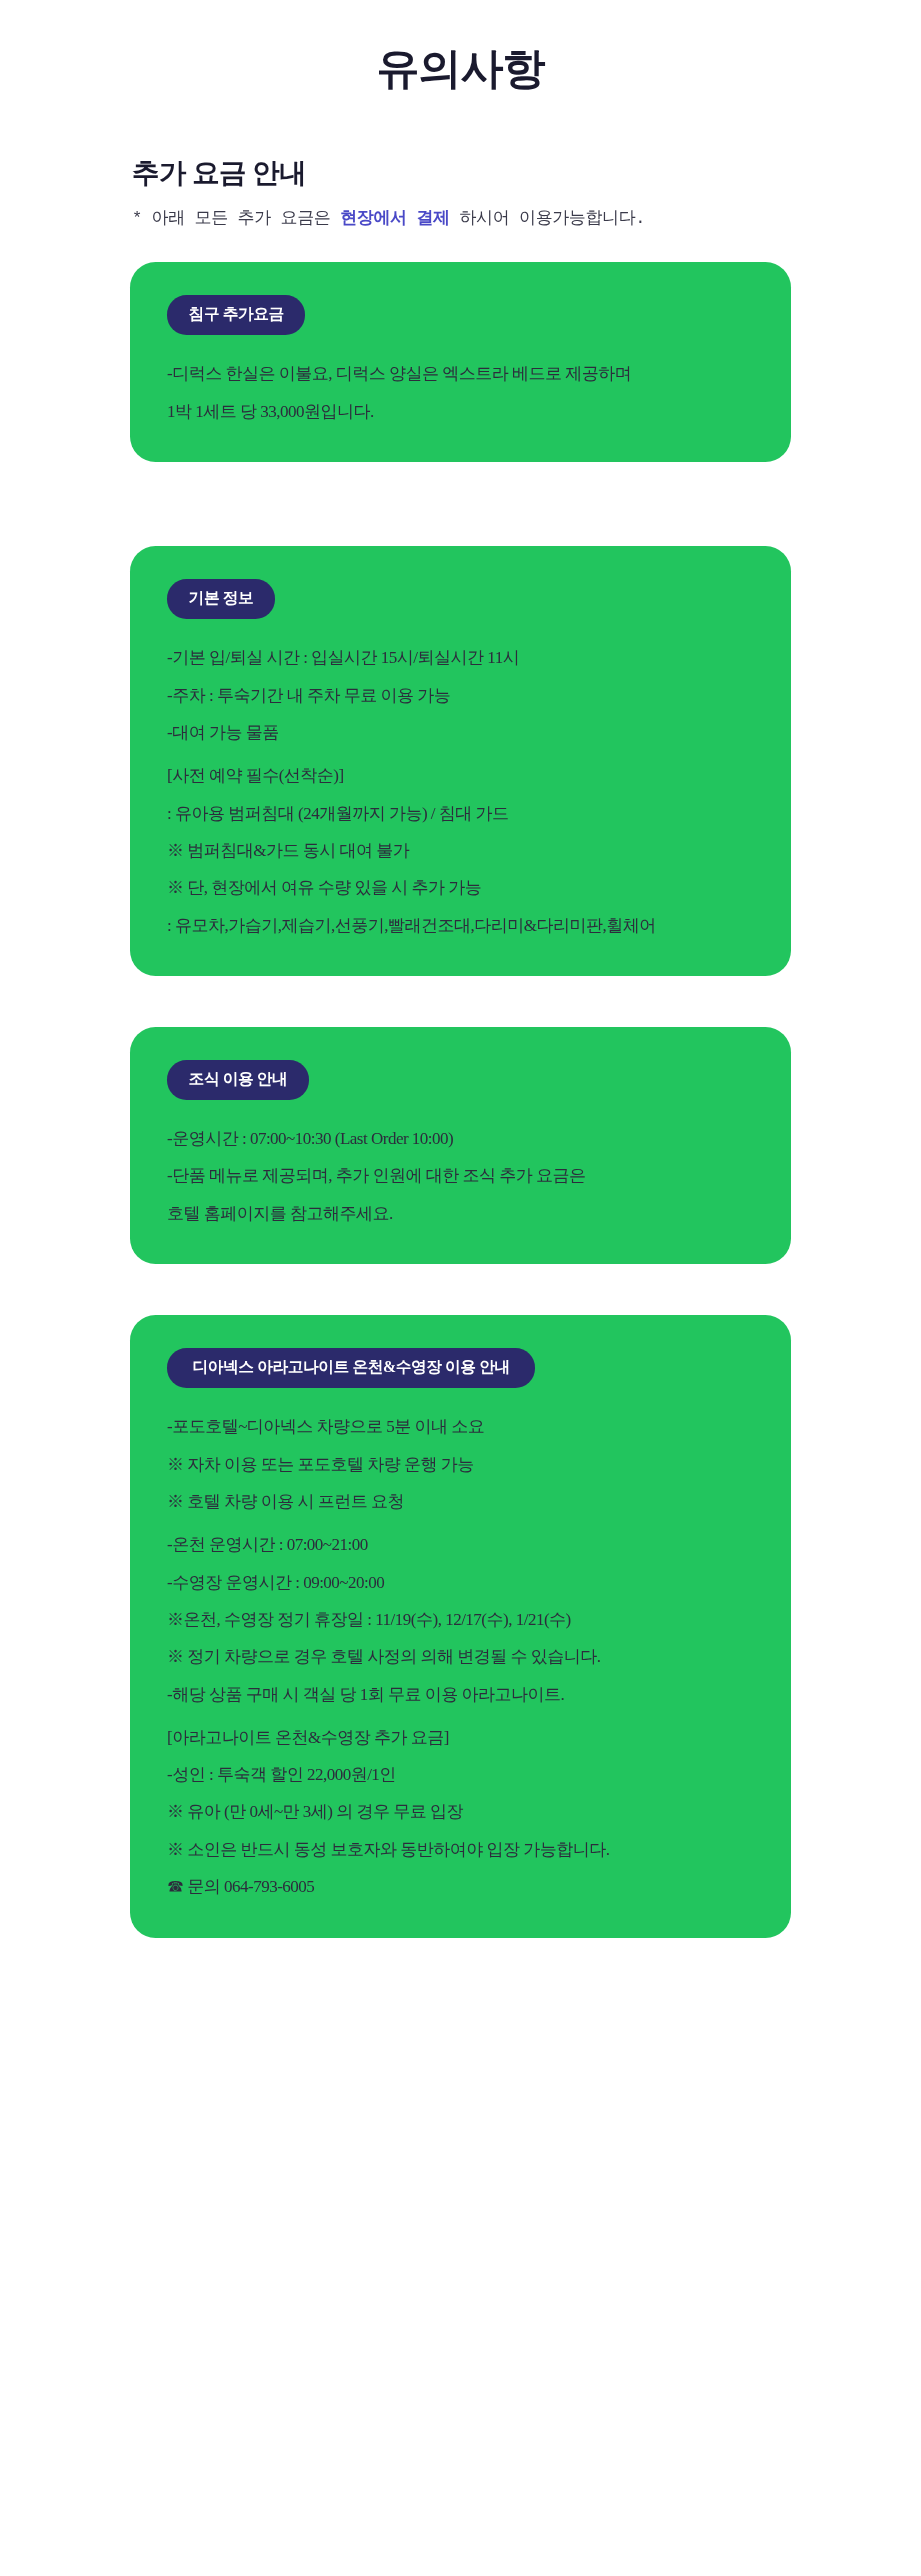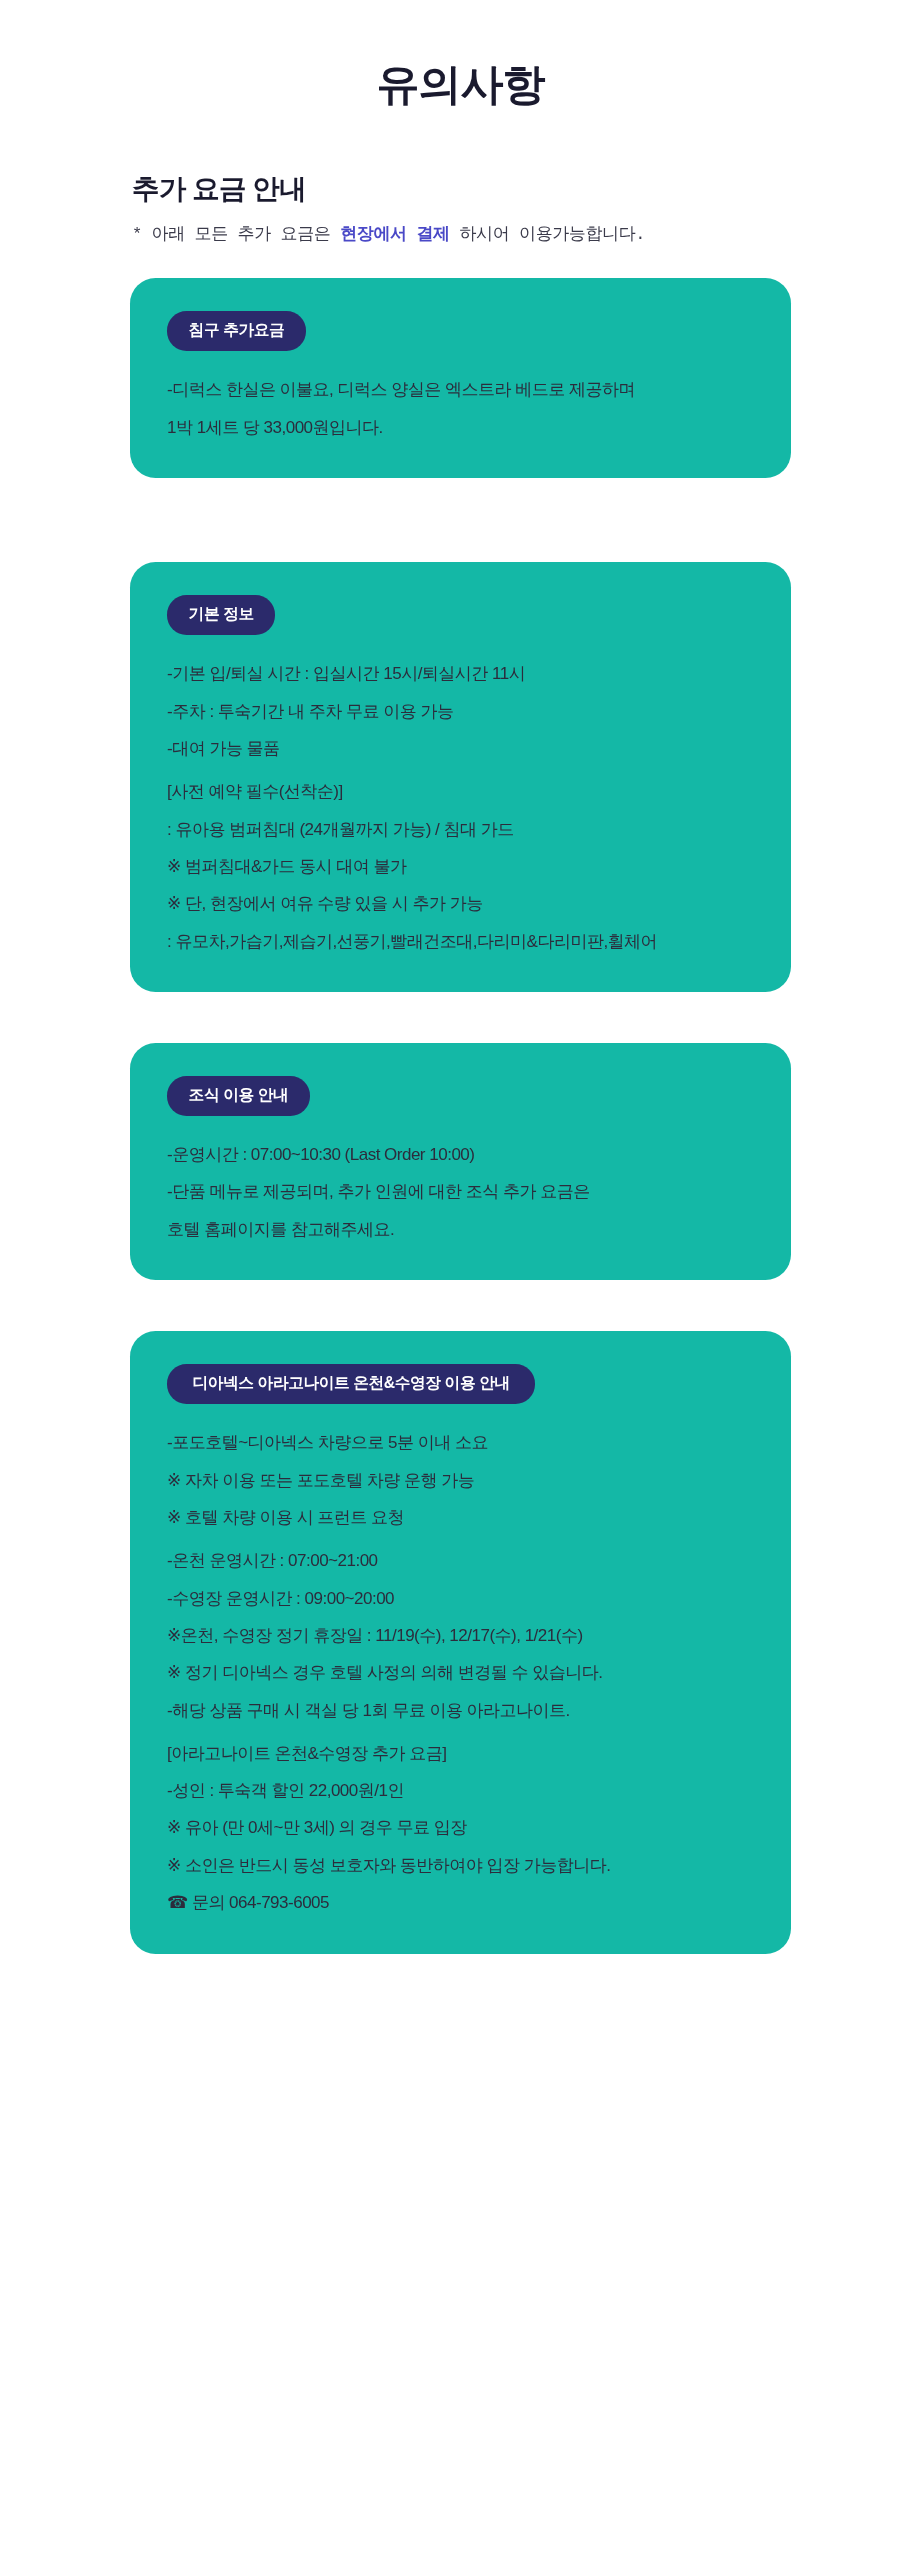--- a/index.html
+++ b/index.html
@@ -9,21 +9,21 @@
     background: #ffffff;
   }
   body {
     width: 921px;
     font-family: "Liberation Sans", "DejaVu Sans", sans-serif;
     color: #1c1c2b;
     -webkit-font-smoothing: antialiased;
   }
   .page {
     width: 779px;
-    margin: 16px auto;
+    margin: 0 auto;
     padding: 18px 59px 69px 59px;
   }
   .page-title {
     text-align: center;
     font-size: 43px;
     font-weight: 700;
     letter-spacing: -1px;
     color: #1a1a2e;
     margin: 21.6px 0 57px 0;
   }
@@ -40,24 +40,25 @@
     color: #3a3a4a;
     margin: 0 0 33px 2px;
     letter-spacing: -0.4px;
     font-family: Liberation Mono, monospace;
   }
   .notice-line .hl {
     color: #4a49c7;
     font-weight: 600;
   }
   .card {
-    background: #14b8a6;
+    background: #22c55e;
     border-radius: 25.5px;
     padding: 33px 37px 37px 37px;
     margin-bottom: 51px;
+    font-family: Liberation Serif, serif;
   }
   .badge {
     display: inline-block;
     background: #2b2a6b;
     color: #ffffff;
     font-size: 15.7px;
     font-weight: 700;
     letter-spacing: -0.4px;
     border-radius: 19.6px;
     padding: 8.8px 21.6px 9.8px 21.6px;
@@ -123,21 +124,21 @@
 
   <div class="card">
     <div class="badge wide">디아넥스 아라고나이트 온천&amp;수영장 이용 안내</div>
     <div class="lines">
       <p>-포도호텔~디아넥스 차량으로 5분 이내 소요</p>
       <p>※ 자차 이용 또는 포도호텔 차량 운행 가능</p>
       <p>※ 호텔 차량 이용 시 프런트 요청</p>
       <p class="gap-top-sm">-온천 운영시간 : 07:00~21:00</p>
       <p>-수영장 운영시간 : 09:00~20:00</p>
       <p>※온천, 수영장 정기 휴장일 : 11/19(수), 12/17(수), 1/21(수)</p>
-      <p>※ 정기 디아넥스 경우 호텔 사정의 의해 변경될 수 있습니다.</p>
+      <p>※ 정기 차량으로 경우 호텔 사정의 의해 변경될 수 있습니다.</p>
       <p>-해당 상품 구매 시 객실 당  1회 무료 이용 아라고나이트.</p>
       <p class="gap-top-sm">[아라고나이트 온천&amp;수영장 추가 요금]</p>
       <p>-성인 : 투숙객 할인 22,000원/1인</p>
       <p>※ 유아 (만 0세~만 3세) 의 경우 무료 입장</p>
       <p>※ 소인은 반드시 동성 보호자와 동반하여야 입장 가능합니다.</p>
       <p class="last">☎ 문의 064-793-6005</p>
     </div>
   </div>
 
 </div>

